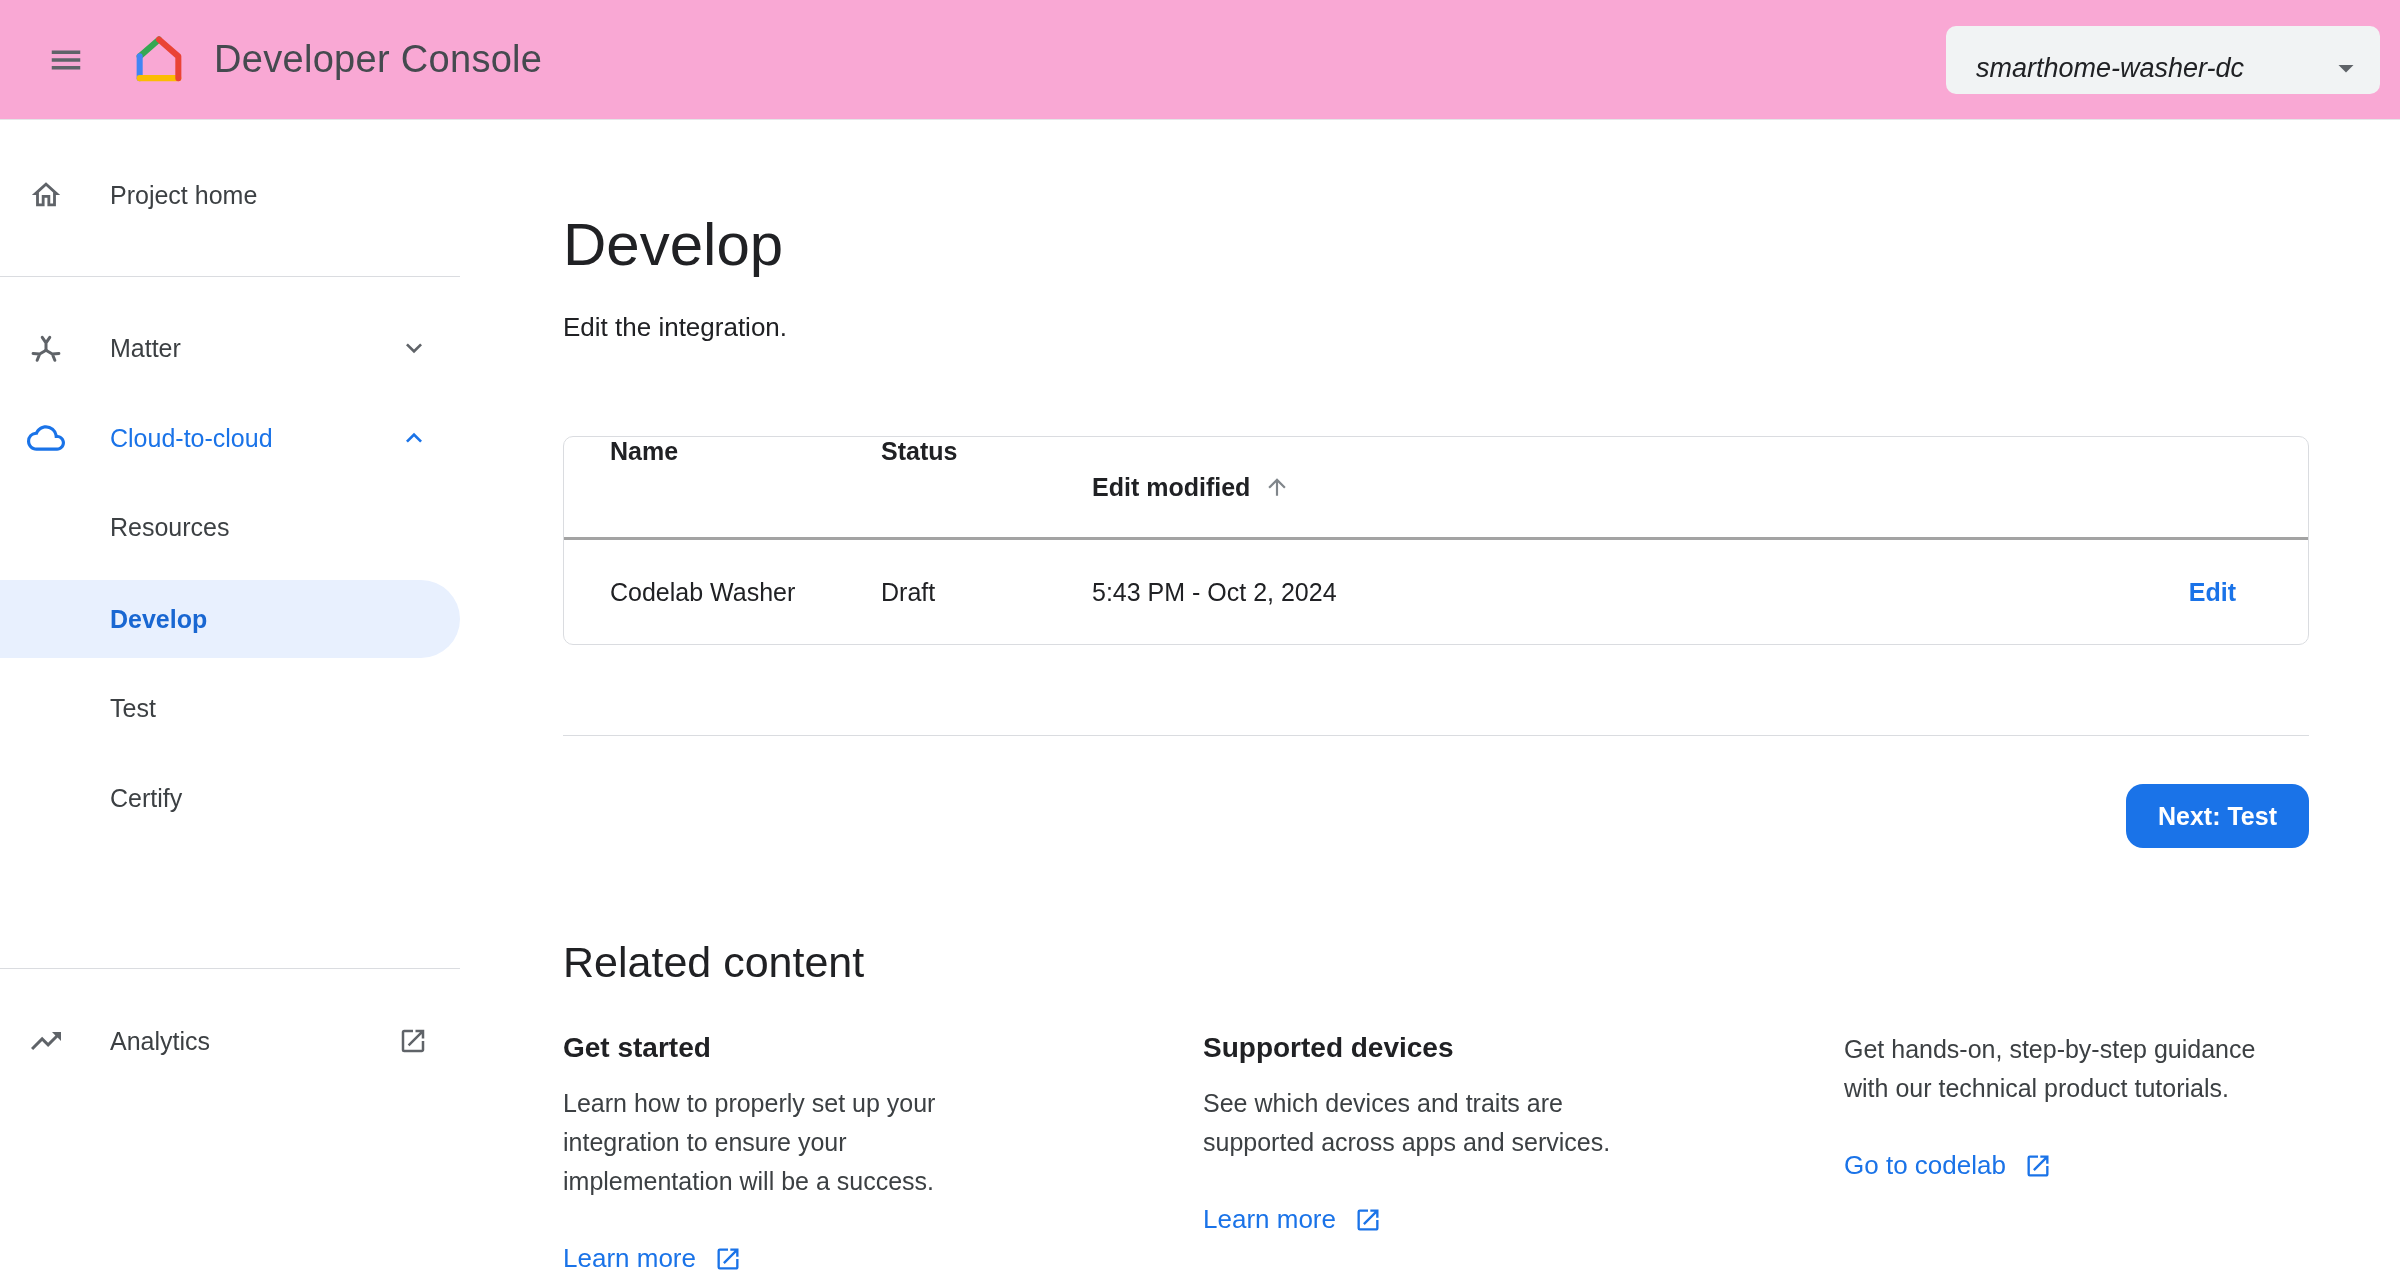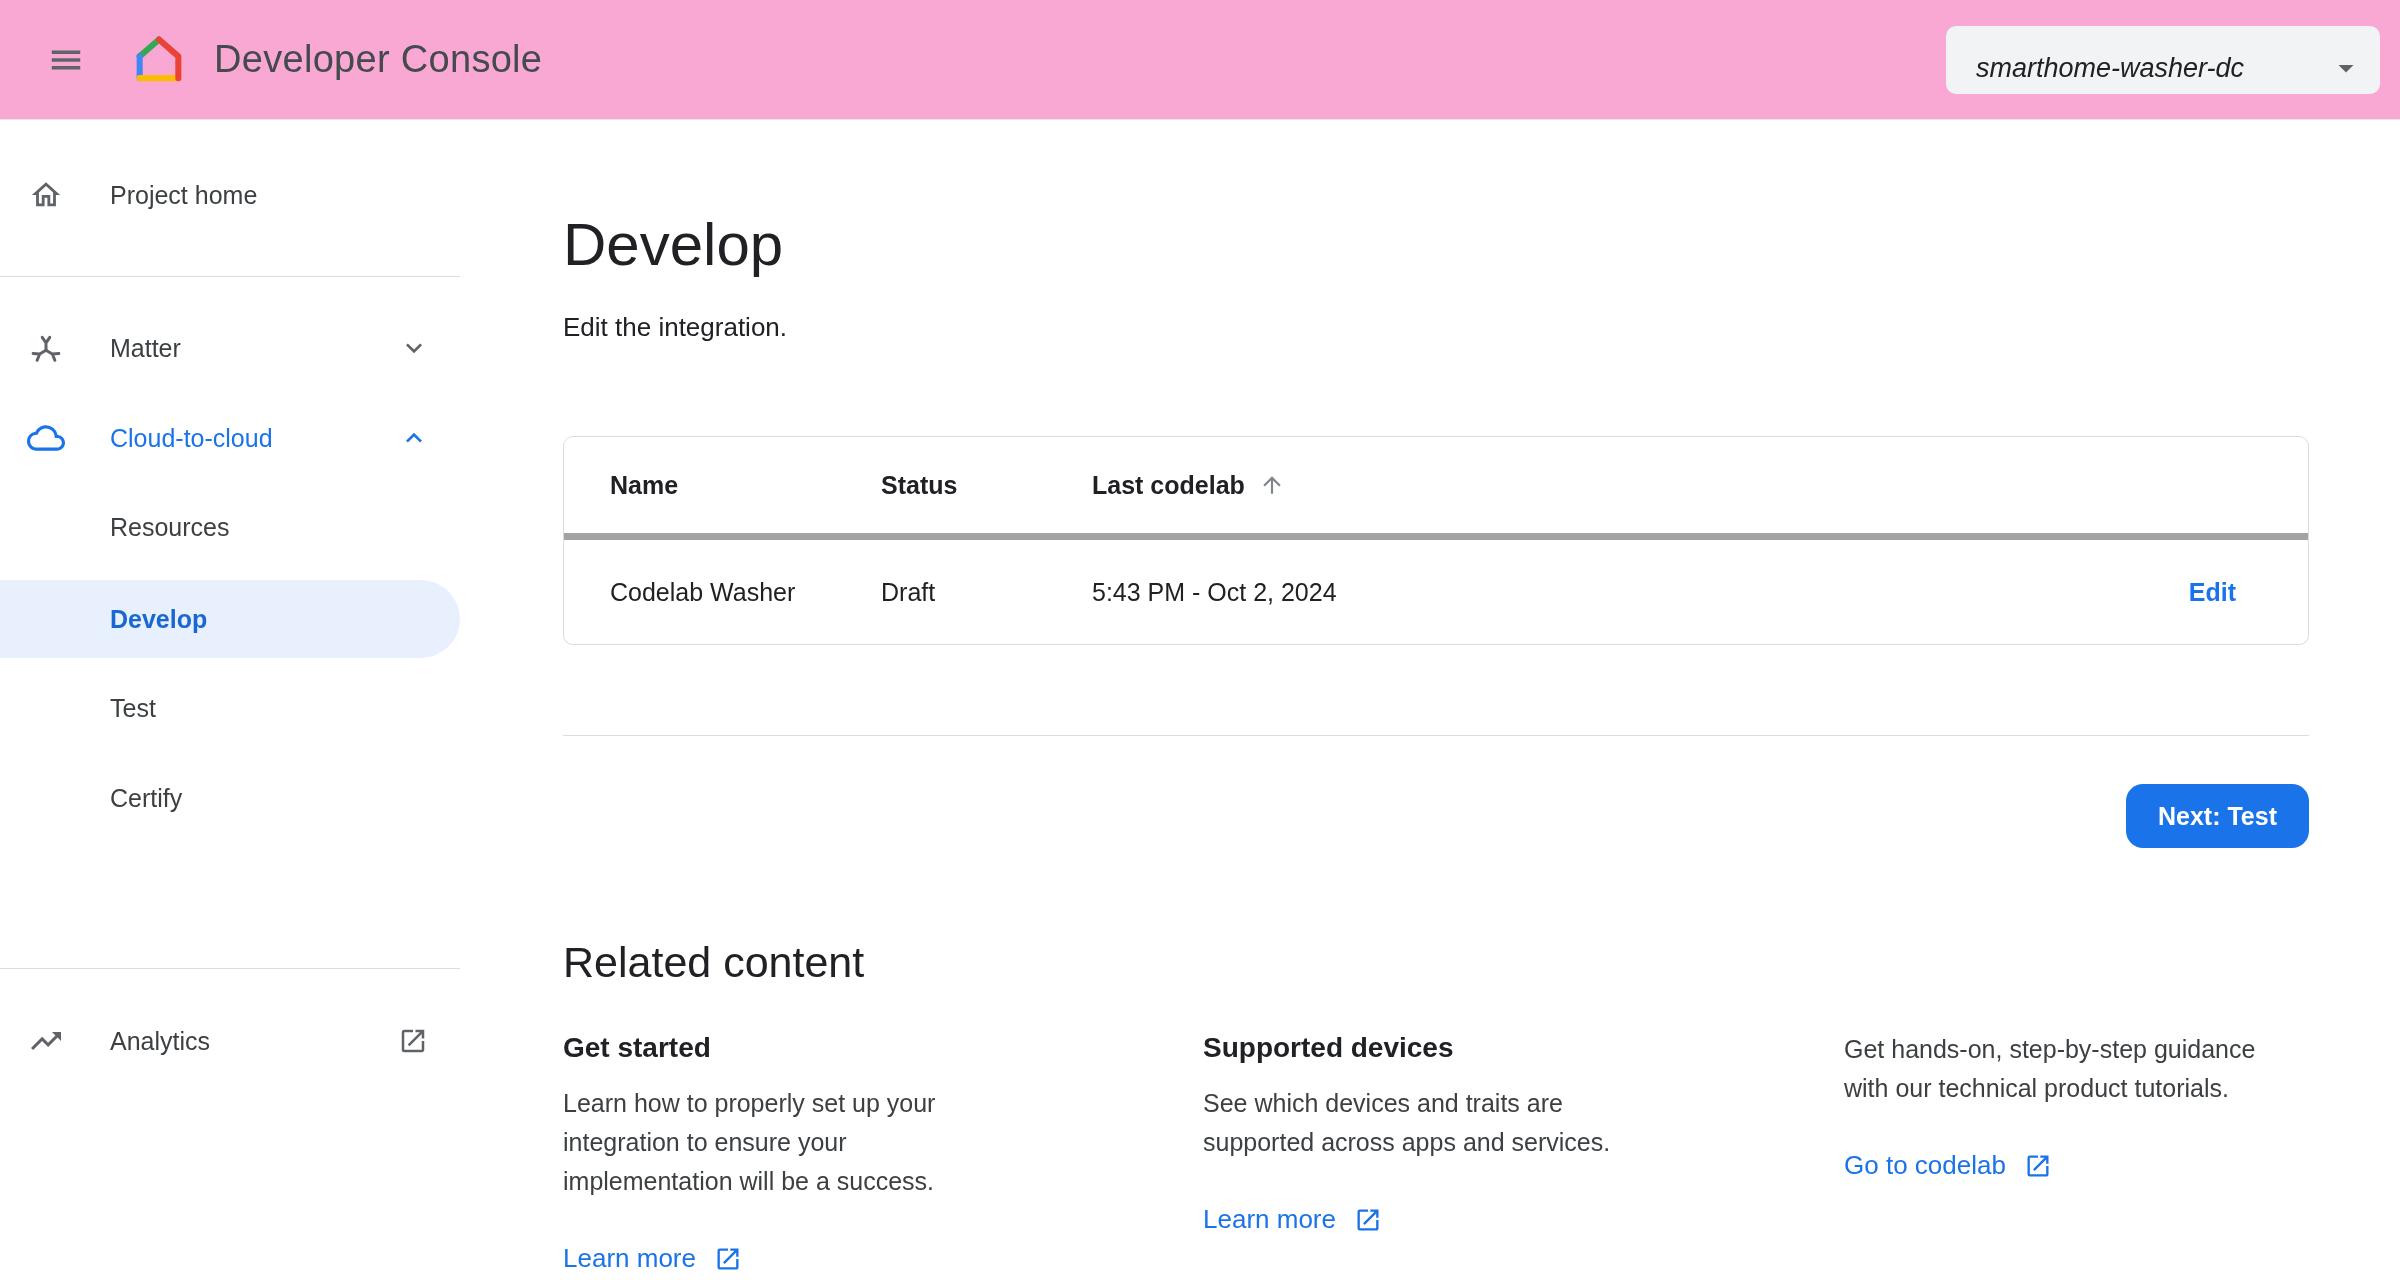--- a/index.html
+++ b/index.html
@@ -47,21 +47,21 @@
   .div2 { top:848px; }
   .it-analytics { top:876px; }
   
   .main { position:fixed; top:120px; left:460px; width:1940px; height:1160px; }
   .page-title { position:absolute; left:103px; top:85px; font-size:60px; line-height:80px; font-weight:400; color:#202124; }
   .page-subtitle { position:absolute; left:103px; top:192px; font-size:26px; color:#202124; }
   .int-table {
     position:absolute; left:103px; top:316px; width:1746px;
     border:1px solid #dadce0; border-radius:10px; background:#fff;
   }
-  .t-head { display:flex; align-items:center; height:103px; border-bottom:7px solid #a3a3a3; font-size:25px; font-weight:600; color:#202124; }
+  .t-head { display:flex; height:103px; border-bottom:3px solid #a3a3a3; font-size:25px; font-weight:600; color:#202124; }
   .t-row  { display:flex; align-items:center; height:104px; font-size:25px; color:#202124; }
   .c-name { width:317px; padding-left:46px; }
   .c-status { width:211px; }
   .c-modified { flex:1; display:flex; align-items:center; gap:14px; }
   .c-action { width:190px; padding-right:72px; text-align:right; }
   .edit-link { color:#1a73e8; font-weight:600; cursor:pointer; }
   .hr-after-table { position:absolute; left:103px; top:615px; width:1746px; border-top:1px solid #dadce0; }
   .next-btn {
     position:absolute; right:91px; top:664px; height:64px;
     background:#1a73e8; color:#fff; border:none; border-radius:17px;
@@ -185,21 +185,21 @@
 <main class="main">
 
   <h1 class="page-title">Develop</h1>
   <div class="page-subtitle">Edit the integration.</div>
 
   <section class="int-table">
     <div class="t-head">
       <div class="c-name">Name</div>
       <div class="c-status">Status</div>
       <div class="c-modified">
-        <span>Last codelab</span>
+        <span>Edit modified</span>
         <svg viewBox="0 0 24 24" width="26" height="26">
             <path fill="#80868b" d="M4 12l1.41 1.41L11 7.83V20h2V7.83l5.58 5.59L20 12l-8-8-8 8z"></path>
           </svg>
       </div>
       <div class="c-action"></div>
     </div>
     <div class="t-row">
       <div class="c-name">Codelab Washer</div>
       <div class="c-status">Draft</div>
       <div class="c-modified">5:43 PM - Oct 2, 2024</div>

